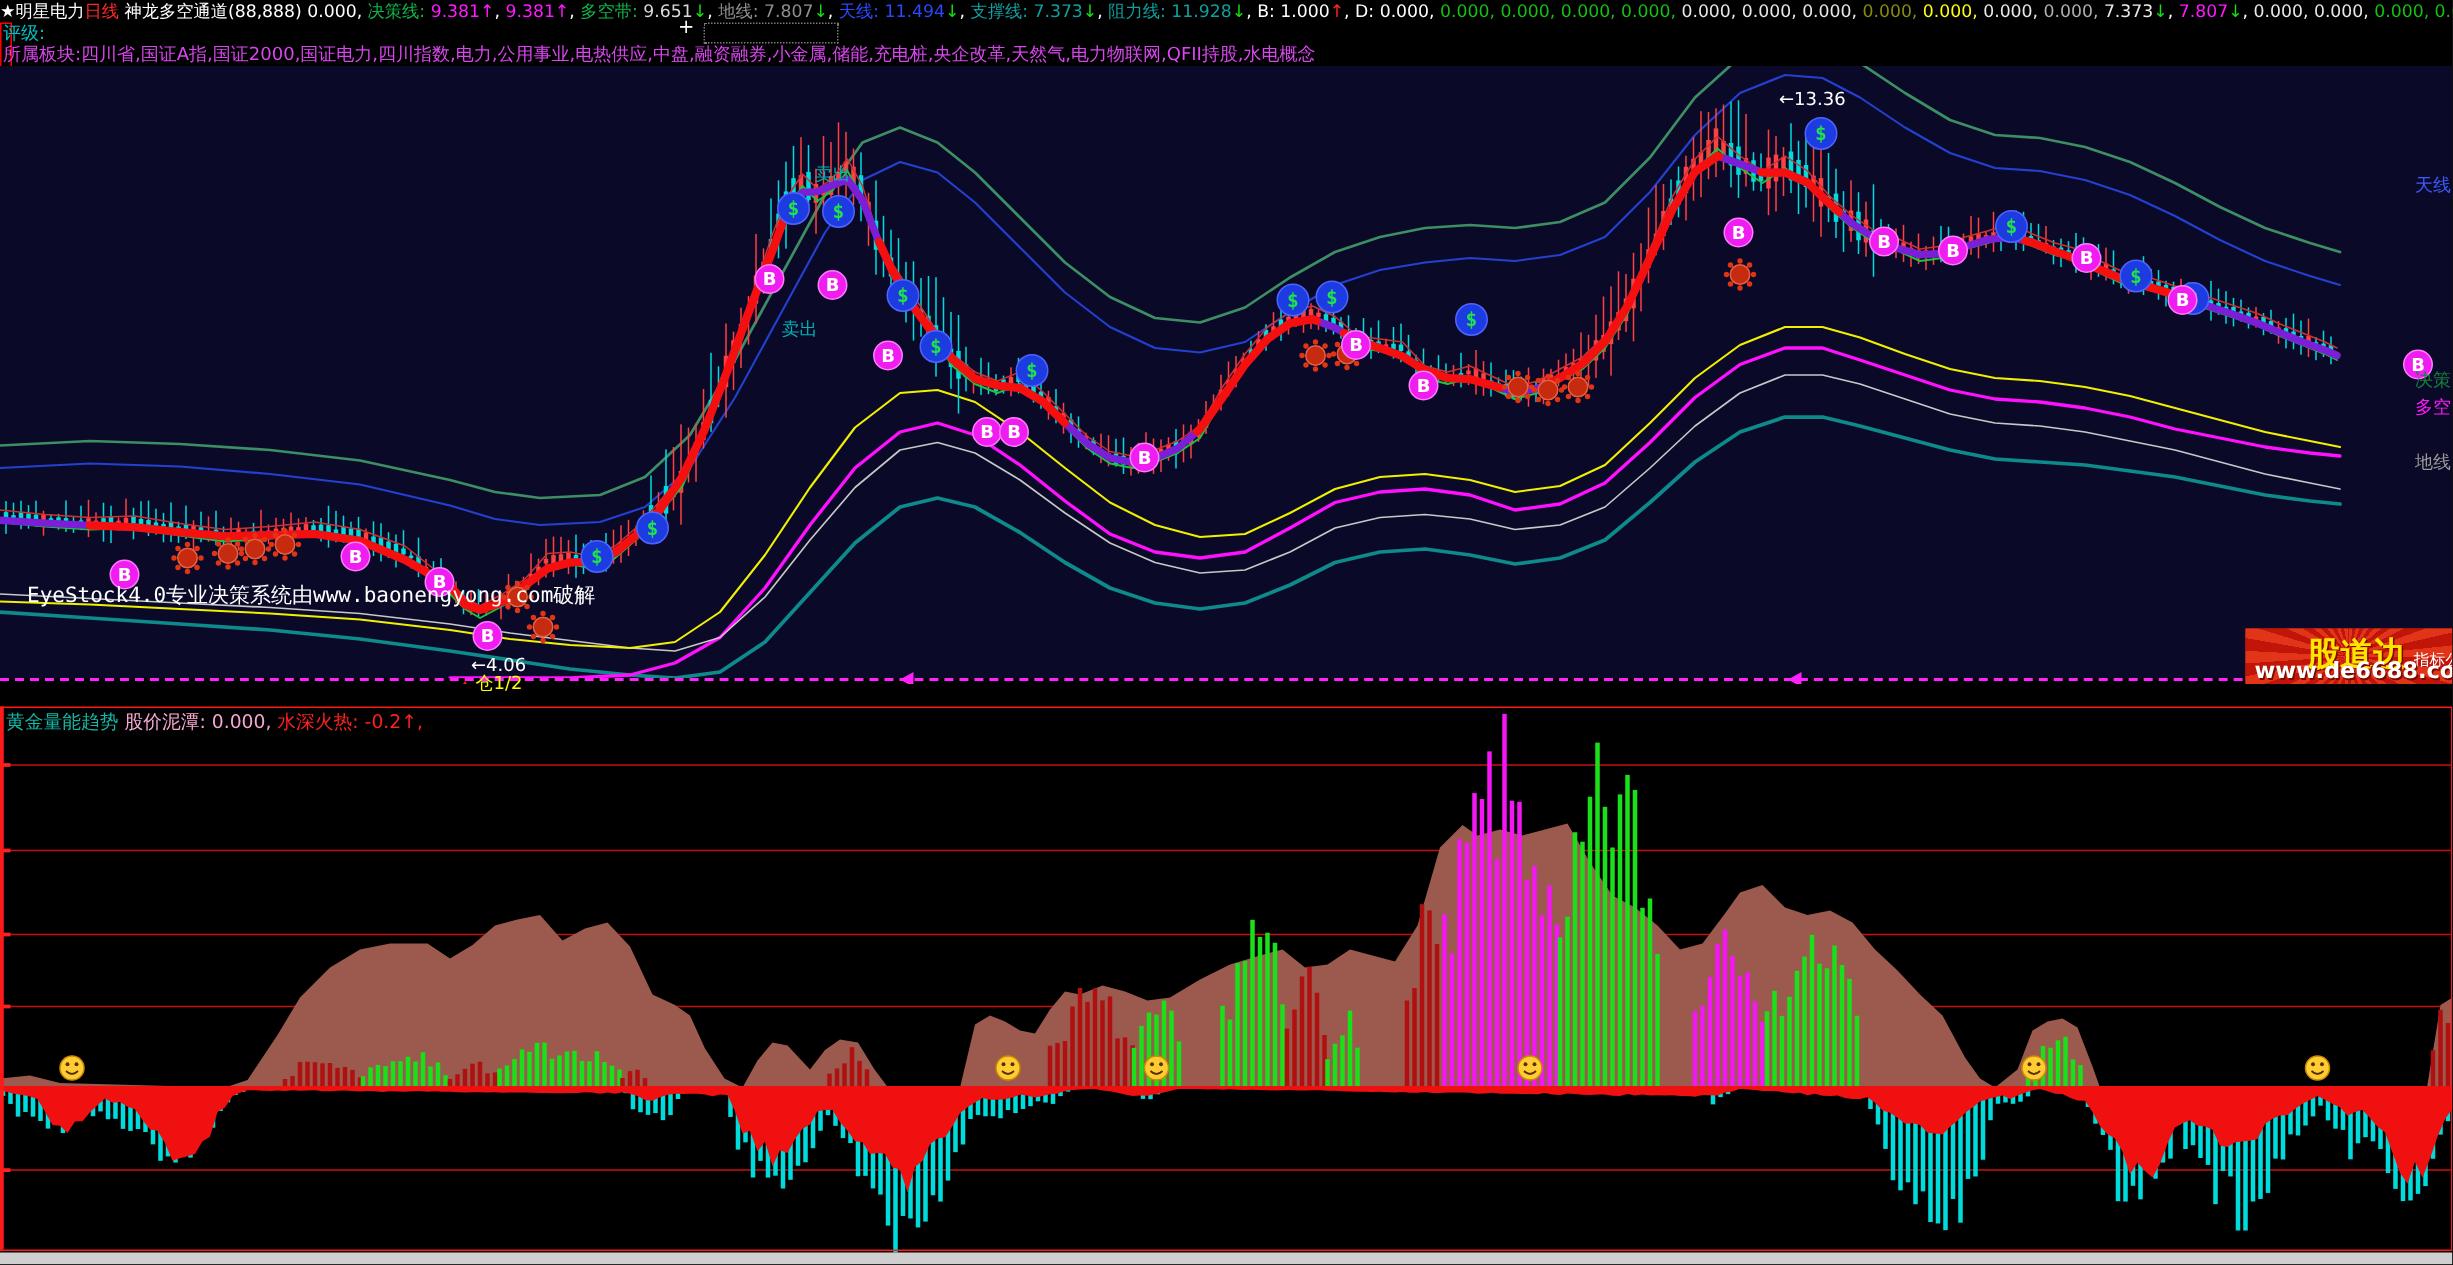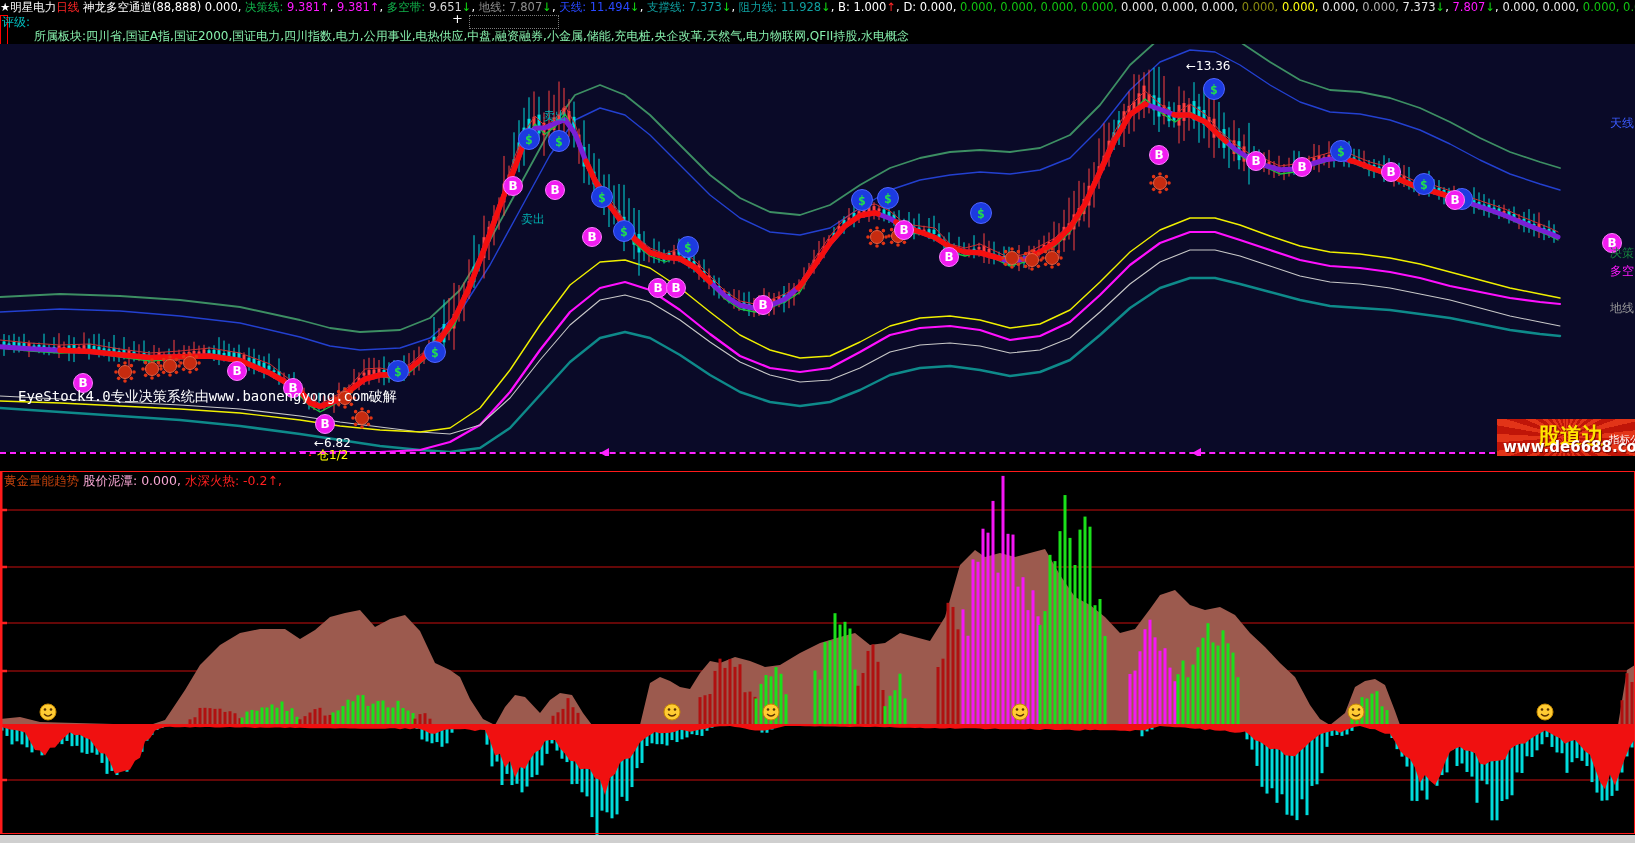--- a/index.html
+++ b/index.html
@@ -41,21 +41,21 @@
 <body>
 
 <div class="screen">
 
   <div class="topbar" id="topbar"><span style="color: rgb(255, 255, 255);">★明星电力</span><span style="color: rgb(255, 38, 38);">日线</span><span style="color: rgb(255, 255, 255);"> 神龙多空通道(88,888) 0.000, </span><span style="color: rgb(16, 178, 74);">决策线: </span><span style="color: rgb(255, 25, 255);">9.381↑</span><span style="color: rgb(255, 255, 255);">, </span><span style="color: rgb(255, 25, 255);">9.381↑</span><span style="color: rgb(255, 255, 255);">, </span><span style="color: rgb(16, 178, 74);">多空带: </span><span style="color: rgb(216, 216, 216);">9.651</span><span style="color: rgb(18, 226, 18);">↓</span><span style="color: rgb(255, 255, 255);">, </span><span style="color: rgb(143, 143, 143);">地线: </span><span style="color: rgb(143, 143, 143);">7.807</span><span style="color: rgb(18, 226, 18);">↓</span><span style="color: rgb(255, 255, 255);">, </span><span style="color: rgb(41, 72, 255);">天线: </span><span style="color: rgb(41, 72, 255);">11.494</span><span style="color: rgb(18, 226, 18);">↓</span><span style="color: rgb(255, 255, 255);">, </span><span style="color: rgb(15, 159, 159);">支撑线: </span><span style="color: rgb(15, 159, 159);">7.373</span><span style="color: rgb(18, 226, 18);">↓</span><span style="color: rgb(255, 255, 255);">, </span><span style="color: rgb(15, 159, 159);">阻力线: </span><span style="color: rgb(15, 159, 159);">11.928</span><span style="color: rgb(18, 226, 18);">↓</span><span style="color: rgb(255, 255, 255);">, </span><span style="color: rgb(255, 255, 255);">B: 1.000</span><span style="color: rgb(255, 38, 38);">↑</span><span style="color: rgb(255, 255, 255);">, </span><span style="color: rgb(255, 255, 255);">D: 0.000, </span><span style="color: rgb(18, 194, 18);">0.000, </span><span style="color: rgb(18, 194, 18);">0.000, </span><span style="color: rgb(18, 194, 18);">0.000, </span><span style="color: rgb(18, 194, 18);">0.000, </span><span style="color: rgb(232, 232, 232);">0.000, </span><span style="color: rgb(232, 232, 232);">0.000, </span><span style="color: rgb(232, 232, 232);">0.000, </span><span style="color: rgb(138, 138, 16);">0.000, </span><span style="color: rgb(255, 255, 16);">0.000, </span><span style="color: rgb(232, 232, 232);">0.000, </span><span style="color: rgb(176, 176, 176);">0.000, </span><span style="color: rgb(232, 232, 232);">7.373</span><span style="color: rgb(18, 226, 18);">↓</span><span style="color: rgb(255, 255, 255);">, </span><span style="color: rgb(255, 25, 255);">7.807</span><span style="color: rgb(18, 226, 18);">↓</span><span style="color: rgb(255, 255, 255);">, </span><span style="color: rgb(232, 232, 232);">0.000, </span><span style="color: rgb(232, 232, 232);">0.000, </span><span style="color: rgb(18, 194, 18);">0.000, </span><span style="color: rgb(18, 194, 18);">0.000, </span></div>
 
   <div class="red-bracket"></div>
   <div class="row2" style="color:#00c0c0;">评级:</div>
   <div class="cross-cursor">+</div>
   <div class="dot-box"></div>
-  <div class="row3" style="color:#86efac;padding-left:32px;">所属板块:四川省,国证A指,国证2000,国证电力,四川指数,电力,公用事业,电热供应,中盘,融资融券,小金属,储能,充电桩,央企改革,天然气,电力物联网,QFII持股,水电概念</div>
+  <div class="row3" style="color:#d946ef;">所属板块:四川省,国证A指,国证2000,国证电力,四川指数,电力,公用事业,电热供应,中盘,融资融券,小金属,储能,充电桩,央企改革,天然气,电力物联网,QFII持股,水电概念</div>
 
   <div class="main-chart">
     <svg id="mainSvg" width="1635" height="408">
         <g transform="translate(0,-44)">
           <polyline points="0,408 60,412 120,416 180,420 240,426 300,434 340,440 380,446 420,450 450,452 480,448 510,428 540,395 570,362 600,338 625,332 650,338 680,355 710,375 740,392 770,402 800,406 830,402 860,390 890,375 920,368 950,366 980,370 1010,376 1040,372 1070,360 1100,335 1130,308 1160,288 1190,278 1215,278 1240,284 1270,292 1300,300 1330,306 1360,308 1390,310 1420,314 1450,318 1480,324 1510,330 1540,334 1560,336" fill="none" stroke="#0e8a8a" stroke-width="2.5" stroke-linejoin="round" stroke-linecap="round"></polyline>
           <polyline points="300,452 340,452 380,452 420,450 450,442 480,425 510,392 540,350 570,312 600,288 625,282 650,290 680,310 710,334 740,356 770,368 800,372 830,368 860,352 890,335 920,328 950,326 980,330 1010,340 1040,336 1070,322 1100,295 1130,265 1160,243 1190,232 1215,232 1240,240 1270,250 1300,260 1330,266 1360,268 1390,272 1420,278 1450,286 1480,292 1510,298 1540,302 1560,304" fill="none" stroke="#ff10ff" stroke-width="2.2" stroke-linejoin="round" stroke-linecap="round"></polyline>
           <polyline points="0,396 60,399 120,402 180,405 240,409 300,416 340,422 380,427 420,432 450,434 480,425 510,398 540,360 570,325 600,300 625,295 650,302 680,320 710,342 740,362 770,375 800,382 830,380 860,368 890,352 920,345 950,343 980,346 1010,353 1040,350 1070,338 1100,312 1130,284 1160,262 1190,250 1215,250 1240,256 1270,266 1300,276 1330,282 1360,284 1390,288 1420,294 1450,300 1480,308 1510,316 1540,322 1560,326" fill="none" stroke="#c8c8c8" stroke-width="1.1" stroke-linejoin="round" stroke-linecap="round"></polyline>
           <polyline points="0,401 60,403 120,406 180,409 240,413 300,420 340,426 380,430 420,432 450,428 480,408 510,370 540,325 570,285 600,262 625,260 650,268 680,288 710,312 740,335 770,350 800,358 830,356 860,342 890,326 920,318 950,316 980,320 1010,328 1040,324 1070,310 1100,282 1130,252 1160,230 1190,218 1215,218 1240,225 1270,236 1300,246 1330,252 1360,254 1390,258 1420,264 1450,272 1480,280 1510,288 1540,294 1560,298" fill="none" stroke="#f0f000" stroke-width="1.4" stroke-linejoin="round" stroke-linecap="round"></polyline>
           <polyline points="0,297 60,294 120,296 180,300 240,307 300,320 330,328 360,332 400,330 430,318 460,290 490,240 520,185 550,130 575,95 600,85 625,95 650,115 680,145 710,175 740,198 770,212 800,215 830,205 860,185 890,168 920,158 950,152 980,150 1010,152 1040,148 1070,135 1100,105 1130,65 1160,38 1190,26 1215,28 1240,42 1270,62 1300,80 1330,90 1360,92 1390,98 1420,108 1450,122 1480,138 1510,152 1540,162 1560,168" fill="none" stroke="#3d8f63" stroke-width="1.8" stroke-linejoin="round" stroke-linecap="round"></polyline>
           <polyline points="0,312 60,309 120,311 180,316 240,323 300,337 330,346 360,350 400,348 430,338 460,312 490,265 520,210 550,155 575,120 600,108 625,115 650,135 680,165 710,195 740,218 770,232 800,235 830,228 860,208 890,190 920,180 950,175 980,172 1010,174 1040,170 1070,158 1100,128 1130,90 1160,62 1190,50 1215,52 1240,65 1270,85 1300,102 1330,112 1360,114 1390,120 1420,130 1450,144 1480,160 1510,174 1540,184 1560,190" fill="none" stroke="#2340d0" stroke-width="1.4" stroke-linejoin="round" stroke-linecap="round"></polyline>
@@ -1344,29 +1344,29 @@
           </g>
           <g>
             <circle cx="1545" cy="712" r="8" fill="#ffcc33" stroke="#c88a00" stroke-width="1"></circle>
             <circle cx="1542" cy="709.5" r="1.3" fill="#5a3000"></circle>
             <circle cx="1548" cy="709.5" r="1.3" fill="#5a3000"></circle>
             <path d="M 1541 714 Q 1545 718 1549 714" fill="none" stroke="#5a3000" stroke-width="1.2"></path>
           </g>
         </g>
       </svg>
     <div class="sub-header">
-      <span style="color:#c2410c;text-align:center;">黄金量能趋势</span><span id="subm1" style="color: #f9a8d4;"> 股价泥潭: 0.000,</span><span id="subm2" style="color: rgb(255, 32, 32);"> 水深火热: -0.2↑,</span>
+      <span style="color:#14b8a6;text-align:center;">黄金量能趋势</span><span id="subm1" style="color: #f9a8d4;"> 股价泥潭: 0.000,</span><span id="subm2" style="color: rgb(255, 32, 32);"> 水深火热: -0.2↑,</span>
     </div>
   </div>
 
   <div class="overlay-layer" id="overlayLayer">
       <div class="float-txt" style="left: 543px; top: 110px; color: rgb(0, 178, 178); font-size: 12px;">卖出</div>
       <div class="float-txt" style="left: 521px; top: 213px; color: rgb(0, 178, 178); font-size: 12px;">卖出</div>
       <div class="float-txt" style="left: 1186px; top: 60px; color: rgb(255, 255, 255); font-size: 12px;">←13.36</div>
-      <div class="float-txt" style="left: 314px; top: 437px; color: rgb(255, 255, 255); font-size: 12px;">←6.82</div>
+      <div class="float-txt" style="left: 314px; top: 437px; color: rgb(255, 255, 255); font-size: 12px;">←4.06</div>
       <div class="float-txt" style="left: 317px; top: 449px; color: rgb(255, 255, 0); font-size: 12px;">仓1/2</div>
       <div class="float-txt" style="left: 1610px; top: 117px; color: rgb(59, 91, 255); font-size: 12px;">天线</div>
       <div class="float-txt" style="left: 1610px; top: 247px; color: #15803d; font-size: 12px;">决策</div>
       <div class="float-txt" style="left: 1610px; top: 265px; color: rgb(255, 25, 255); font-size: 12px;">多空</div>
       <div class="float-txt" style="left: 1610px; top: 302px; color: rgb(154, 154, 154); font-size: 12px;">地线</div>
     </div>
 
   <div class="ad-box">
     <div class="ad-line1">
       <span class="ad-title">股道边</span>

